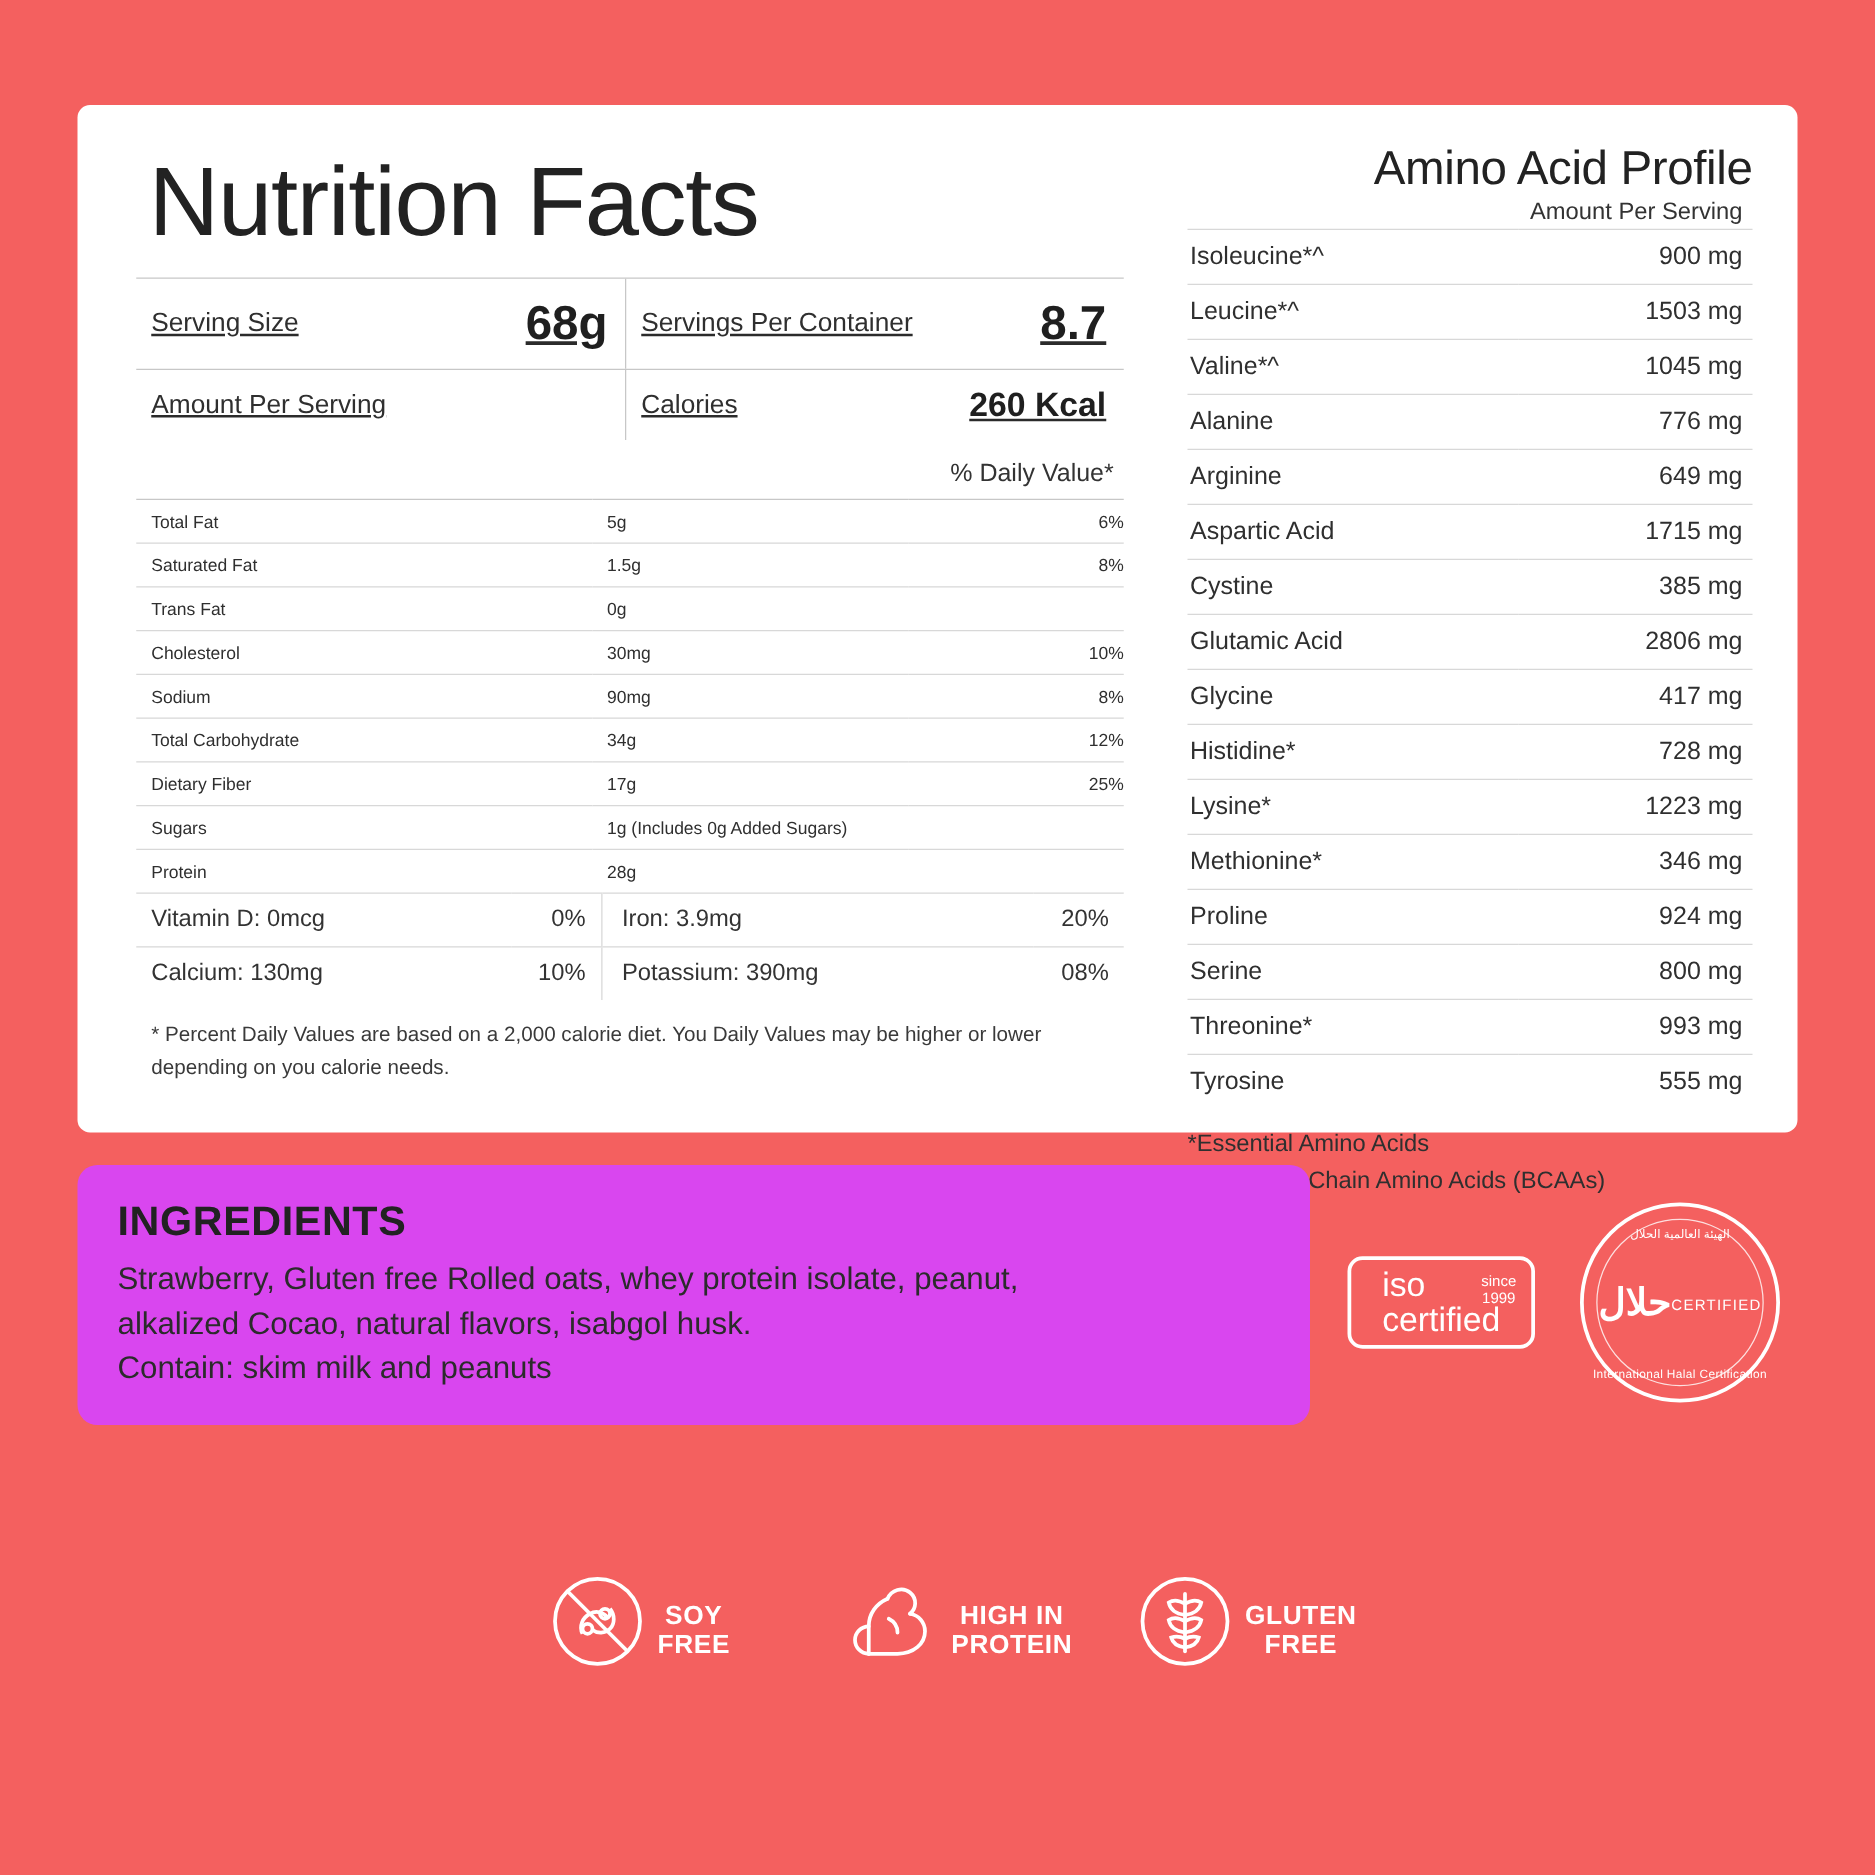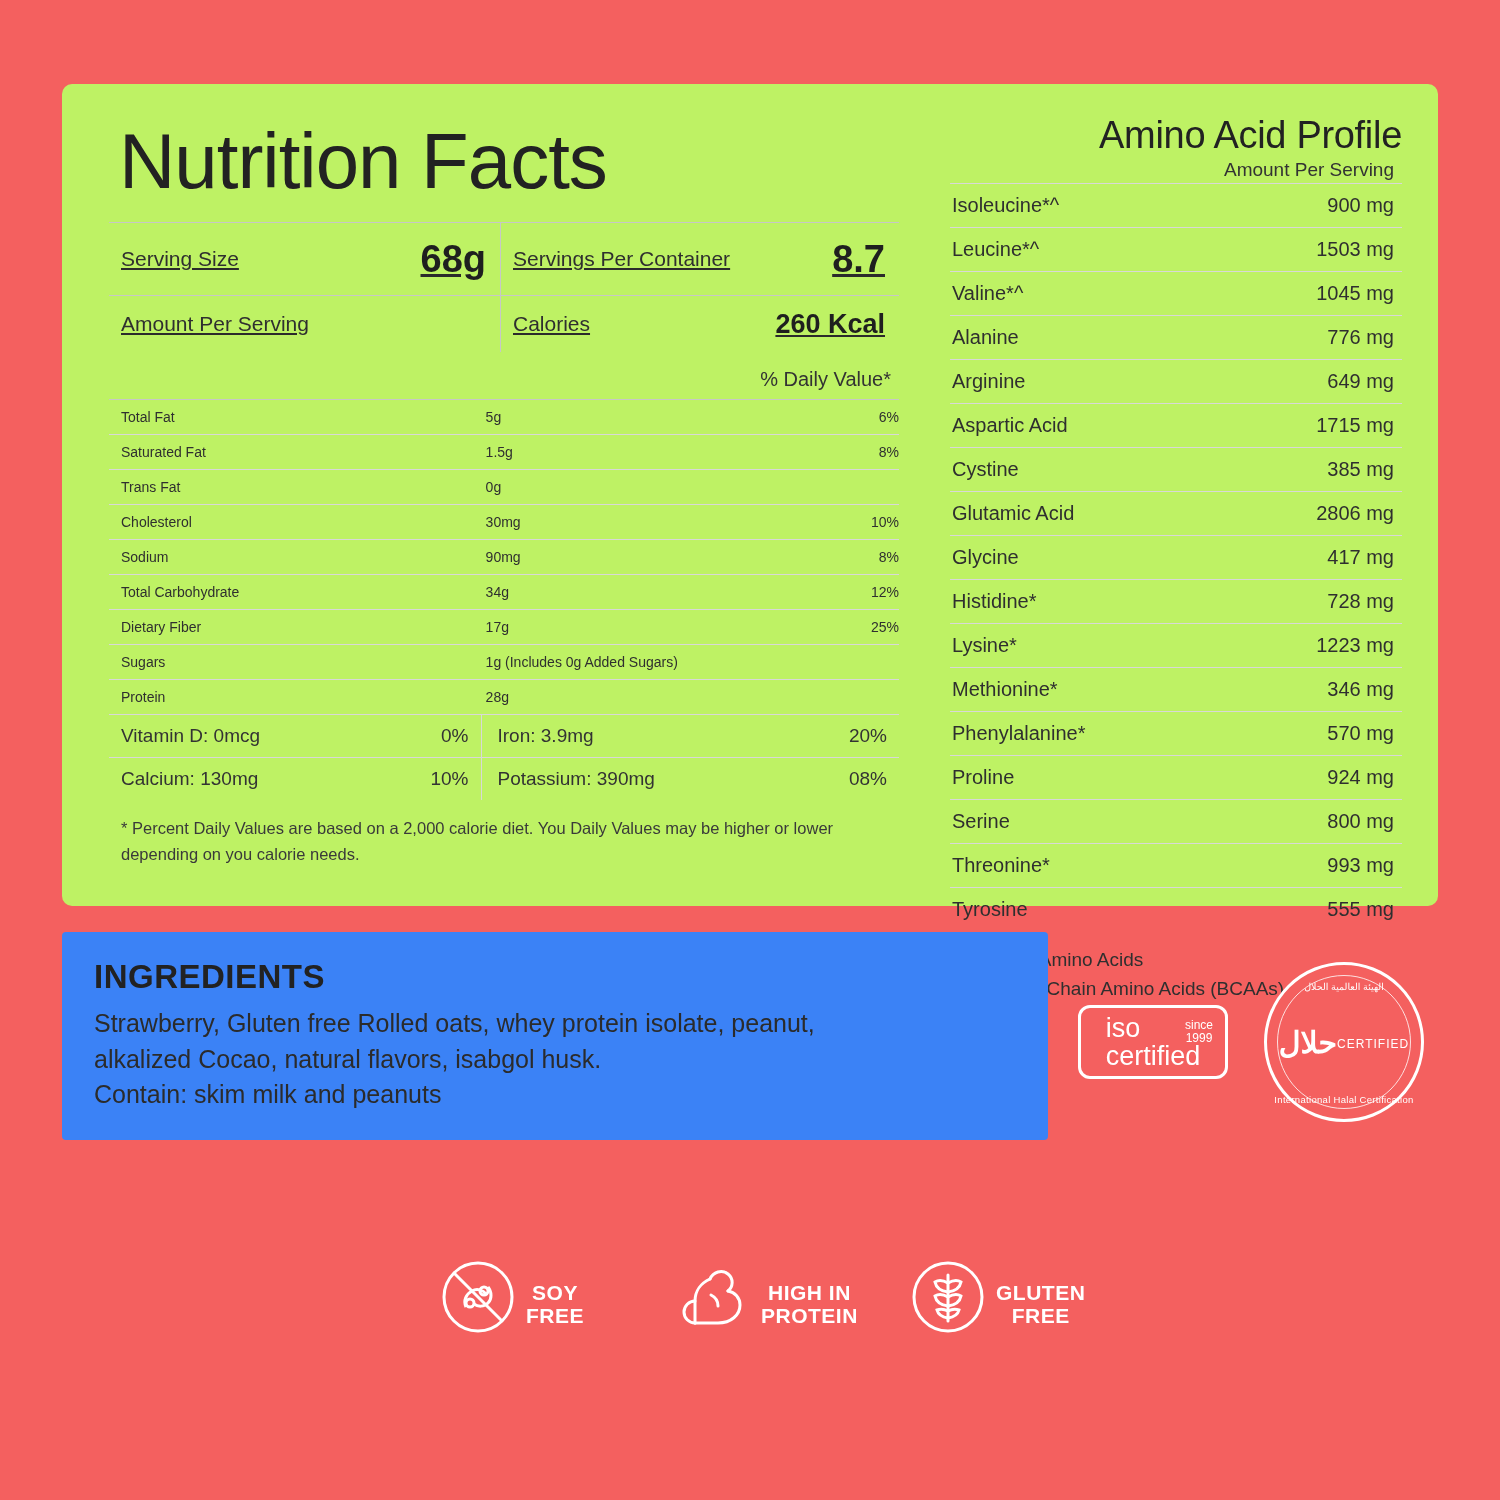--- a/index.html
+++ b/index.html
@@ -11,21 +11,21 @@
     color: #2b2b2b;
     overflow: hidden;
     position: relative;
   }
 
   
   .panel-nutrition {
     position: absolute;
     left: 62px; top: 84px;
     width: 1376px; height: 822px;
-    background: #bef264;
+    background: #ffffff;
     border-radius: 10px;
   }
 
   
   .nf-left {
     position: absolute;
     left: 47px; top: 24px;
     width: 790px;
   }
   .nf-title {
@@ -144,22 +144,22 @@
     font-size: 19px;
     line-height: 1.55;
     color: #2f2f2f;
   }
 
   
   .panel-ingredients {
     position: absolute;
     left: 62px; top: 932px;
     width: 986px; height: 208px;
-    background: #3b82f6;
-    border-radius: 4px;
+    background: #d946ef;
+    border-radius: 16px;
     padding: 26px 32px;
   }
   .ing-title {
     font-size: 33px;
     font-weight: 700;
     letter-spacing: 0.5px;
     color: #222;
     margin: 0 0 10px 0;
   }
   .ing-body {
@@ -400,24 +400,20 @@
       </tr>
       <tr>
         <td>Lysine*</td>
         <td class="amt">1223 mg</td>
       </tr>
       <tr>
         <td>Methionine*</td>
         <td class="amt">346 mg</td>
       </tr>
       <tr>
-        <td>Phenylalanine*</td>
-        <td class="amt">570 mg</td>
-      </tr>
-      <tr>
         <td>Proline</td>
         <td class="amt">924 mg</td>
       </tr>
       <tr>
         <td>Serine</td>
         <td class="amt">800 mg</td>
       </tr>
       <tr>
         <td>Threonine*</td>
         <td class="amt">993 mg</td>

